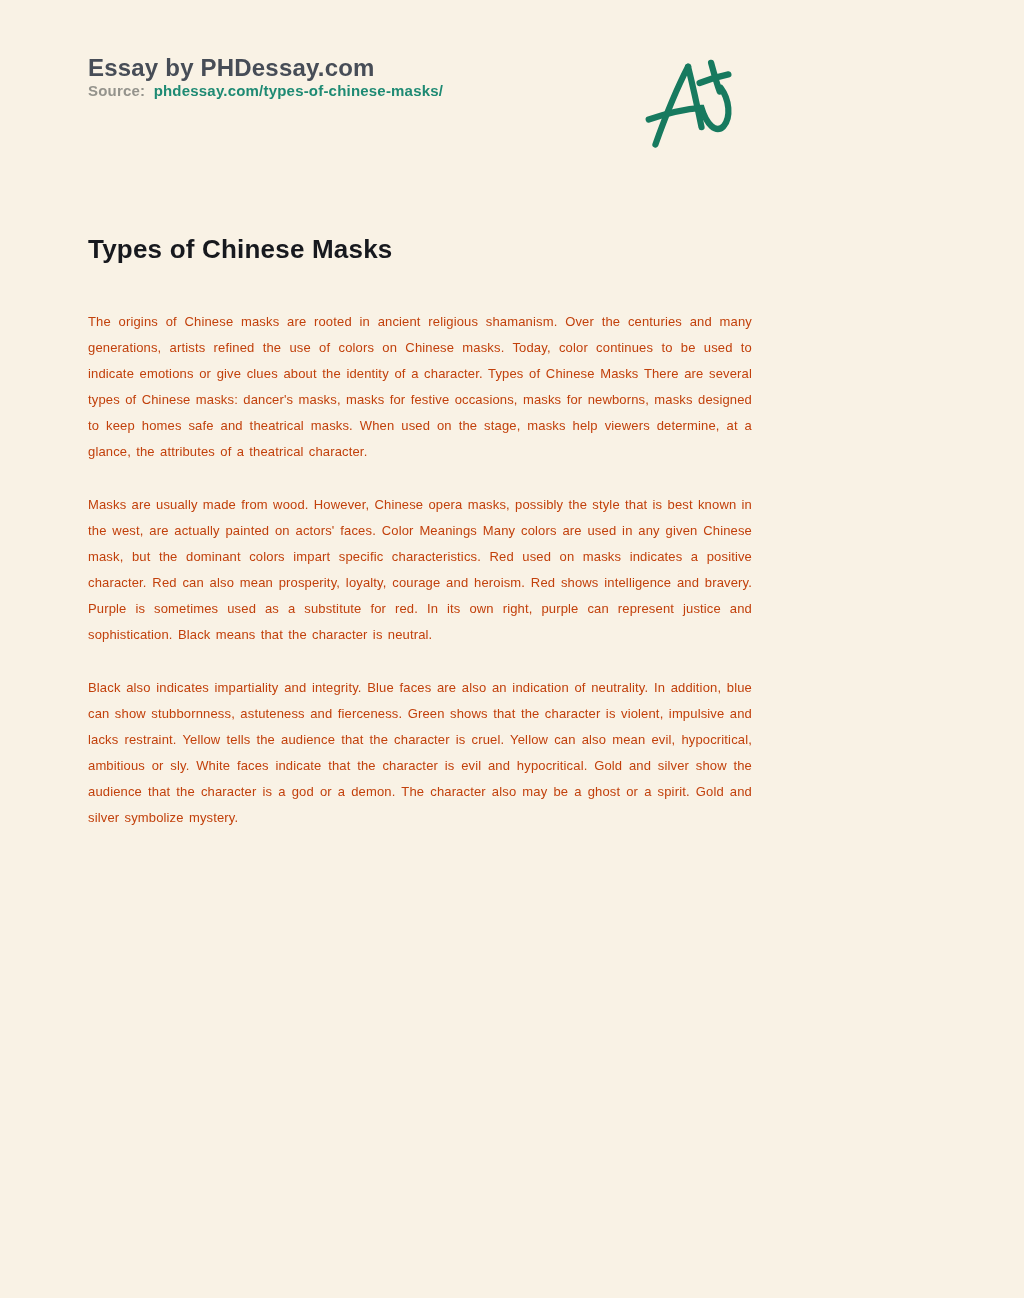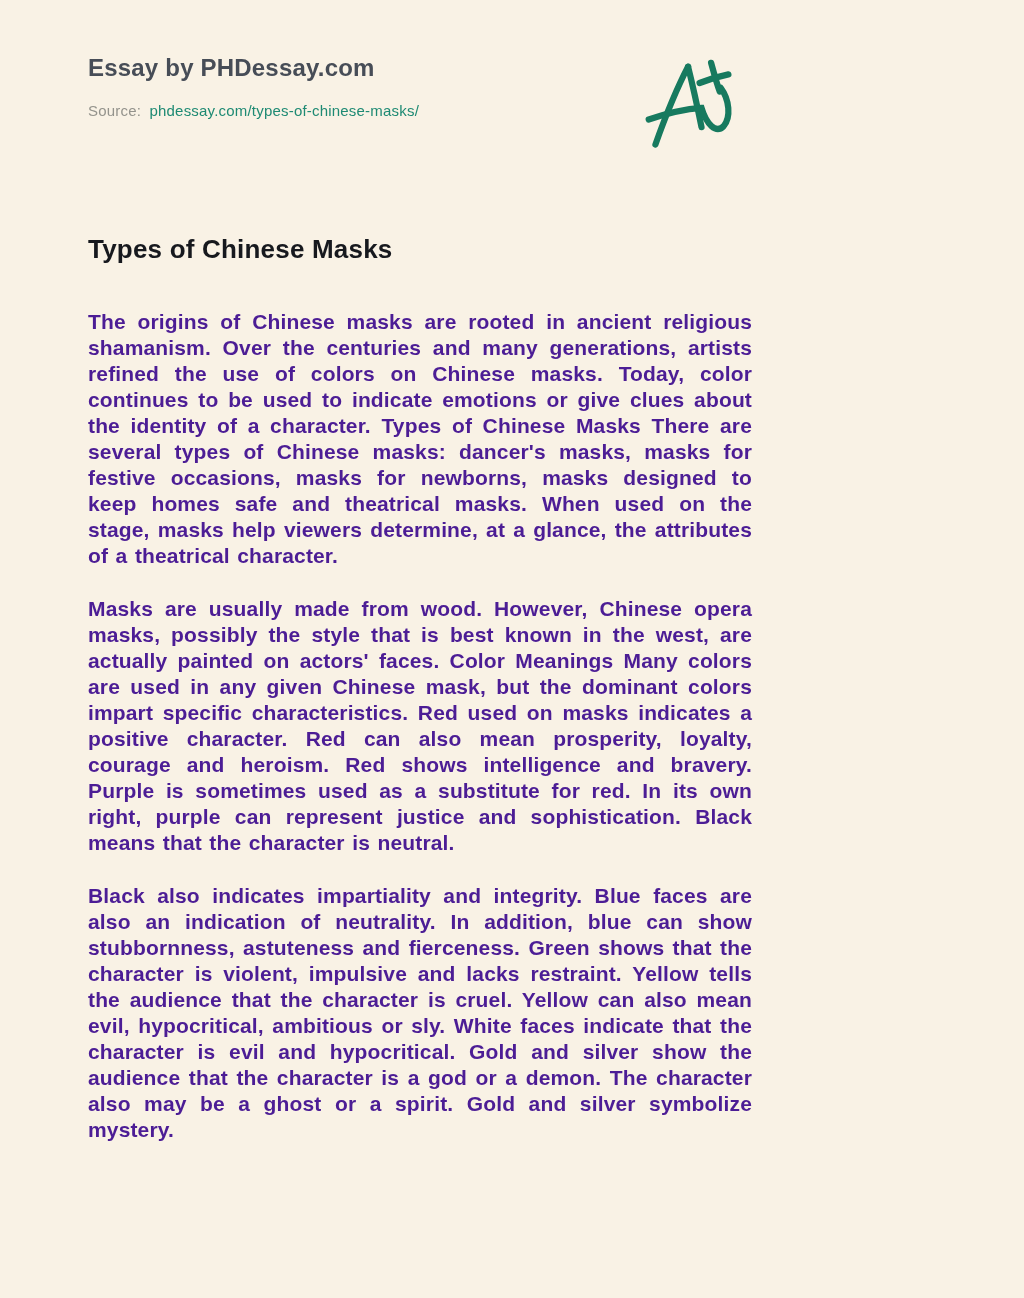--- a/index.html
+++ b/index.html
@@ -25,24 +25,25 @@
     align-items: flex-start;
   }
   .site-title {
     margin: 8px 0 0 0;
     font-size: 24px;
     font-weight: 700;
     color: #474d57;
     letter-spacing: 0.2px;
   }
   .source-line {
-    margin-top: 20px;
+    margin-top: 0;
     font-size: 15px;
     color: #94938c;
     letter-spacing: 0.2px;
+    font-weight: bold;
   }
   .source-line a {
     color: #1e8a73;
     text-decoration: none;
     margin-left: 4px;
   }
   .logo {
     margin-top: 8px;
     margin-right: 14px;
     width: 96px;
@@ -59,27 +60,26 @@
     font-size: 26px;
     font-weight: 700;
     color: #17191e;
     letter-spacing: 0.2px;
   }
   .essay-body {
     margin-top: 44px;
   }
   .essay-body p {
     margin: 0 0 27px 0;
-    font-size: 21px;
+    font-size: 13px;
     line-height: 26px;
-    color: #4c1d95;
+    color: #c2410c;
     text-align: justify;
     letter-spacing: 0.15px;
     word-spacing: 1.5px;
-    font-weight: bold;
   }
 </style>
 </head>
 <body>
 
 <div class="page">
 
   <header class="page-header">
     <div class="header-left">
       <h2 class="site-title">Essay by PHDessay.com</h2>

